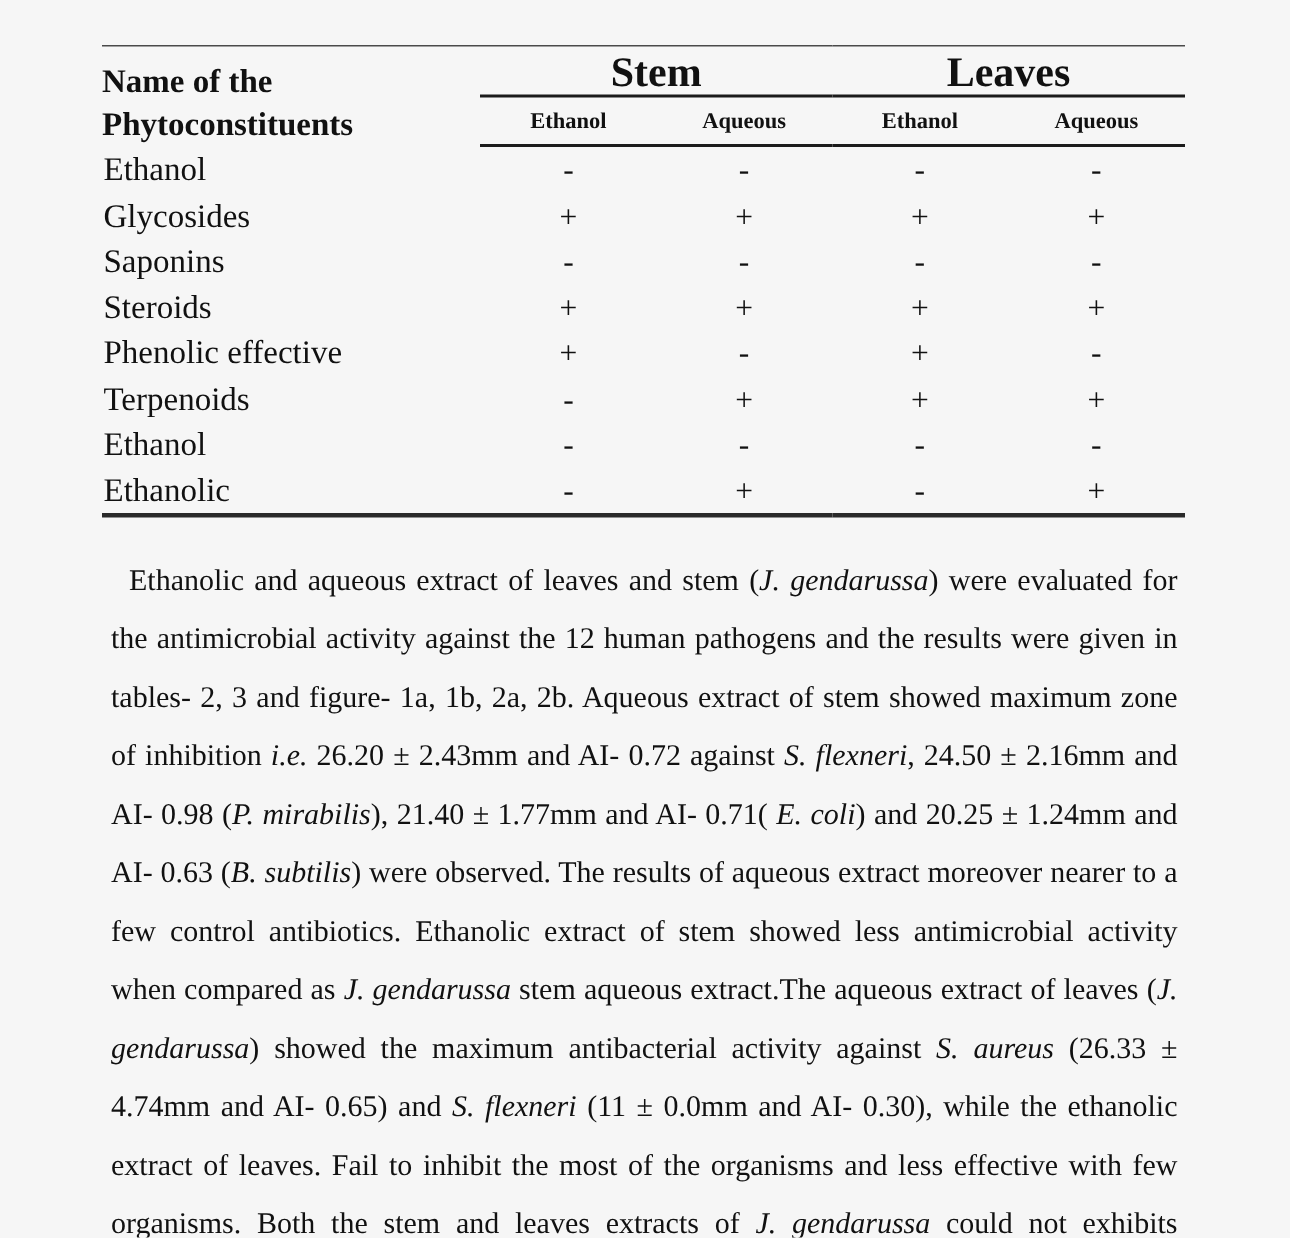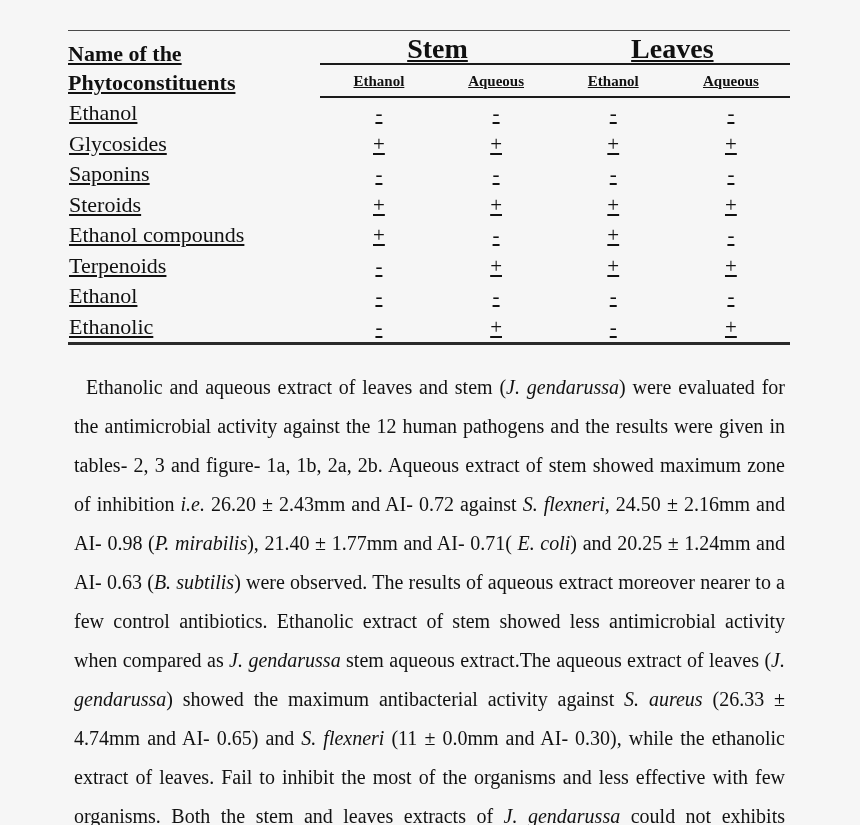--- a/index.html
+++ b/index.html
@@ -48,21 +48,20 @@
     border-top: 3px solid #2a2a2a;
     height: 0;
     padding: 0;
     font-size: 0;
     line-height: 0;
   }
 
   th, td {
     padding: 0;
     margin: 4px;
-    text-decoration: underline;
   }
 
   .hdr-name {
     text-align: left;
     vertical-align: bottom;
     font-weight: bold;
     font-size: 22px;
     line-height: 29px;
     padding-top: 3px;
     white-space: nowrap;
@@ -175,21 +174,21 @@
           <td class="cell-mark">-</td>
         </tr>
         <tr>
           <td class="cell-name">Steroids</td>
           <td class="cell-mark">+</td>
           <td class="cell-mark">+</td>
           <td class="cell-mark">+</td>
           <td class="cell-mark">+</td>
         </tr>
         <tr>
-          <td class="cell-name">Ethanol compounds</td>
+          <td class="cell-name">Phenolic effective</td>
           <td class="cell-mark">+</td>
           <td class="cell-mark">-</td>
           <td class="cell-mark">+</td>
           <td class="cell-mark">-</td>
         </tr>
         <tr>
           <td class="cell-name">Terpenoids</td>
           <td class="cell-mark">-</td>
           <td class="cell-mark">+</td>
           <td class="cell-mark">+</td>

